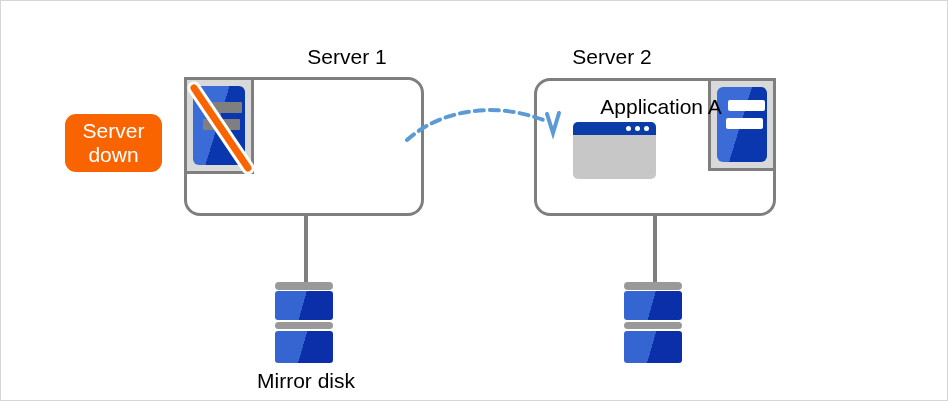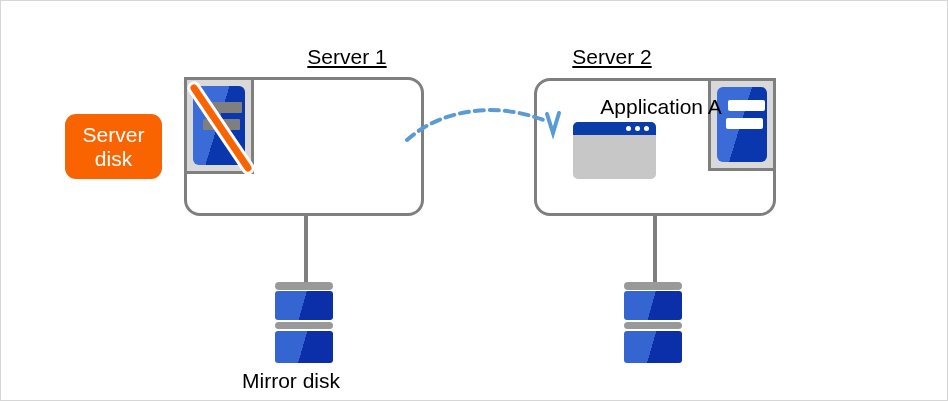--- a/index.html
+++ b/index.html
@@ -6,21 +6,21 @@
   .canvas{
     position:relative;width:948px;height:401px;box-sizing:border-box;
     background:#ffffff;border:1px solid #d6d6d6;overflow:hidden;
     font-family:"Liberation Sans",sans-serif;color:#000;
   }
   .abs{position:absolute;box-sizing:border-box;}
   .label{font-size:21px;line-height:24px;text-align:center;white-space:nowrap;}
 
   
   .badge{
-    left:64px;top:113px;width:97px;height:65px;background:#fa6400;border-radius:11px;
+    left:64px;top:113px;width:97px;height:58px;background:#fa6400;border-radius:11px;
     display:flex;flex-direction:column;align-items:center;justify-content:center;
     color:#fff;font-size:21px;line-height:24px;text-align:center;
   }
 
   
   .server-box{border:3px solid #7f7f7f;border-radius:16px;background:#fff;}
   .box1{left:183px;top:76px;width:240px;height:139px;}
   .box2{left:533px;top:77px;width:242px;height:138px;}
 
   
@@ -53,34 +53,34 @@
   .connector{width:4px;height:67px;top:215px;background:#7f7f7f;}
 
   
   .disk{width:58px;height:81px;top:281px;}
   .disk-bar{background:#999999;border-radius:4px;height:8px;width:58px;}
   .disk-bar.mid{height:7px;margin-top:2px;}
   .disk-blue{background:linear-gradient(106deg,#3465d1 48%,#0a2fa8 48%);border-radius:3px;width:58px;}
   .disk-blue.d1{height:29px;margin-top:1px;}
   .disk-blue.d2{height:32px;margin-top:2px;}
 
-  .title1{left:286px;top:44px;width:120px;text-decoration:underline;}
-  .title2{left:551px;top:44px;width:120px;text-decoration:underline;}
+  .title1{left:286px;top:44px;width:120px;}
+  .title2{left:551px;top:44px;width:120px;}
   .failover{left:421px;top:82px;width:120px;}
   .applabel{left:547px;top:94px;width:130px;margin-left:48px;}
-  .mirrorlabel{left:230px;top:368px;width:120px;}
+  .mirrorlabel{left:245px;top:368px;width:120px;}
 </style>
 </head>
 <body>
 
 <div class="canvas">
 
   <div class="abs badge">
     <span>Server</span>
-    <span>disk</span>
+    <span>down</span>
   </div>
 
   <div class="abs label title1">Server 1</div>
   <div class="abs label title2">Server 2</div>
 
   <div class="abs server-box box1"></div>
 
   <div class="abs icon-plate plate1">
     <div class="server-unit u1">
       <div class="server-bar bar-gray b1"></div>

